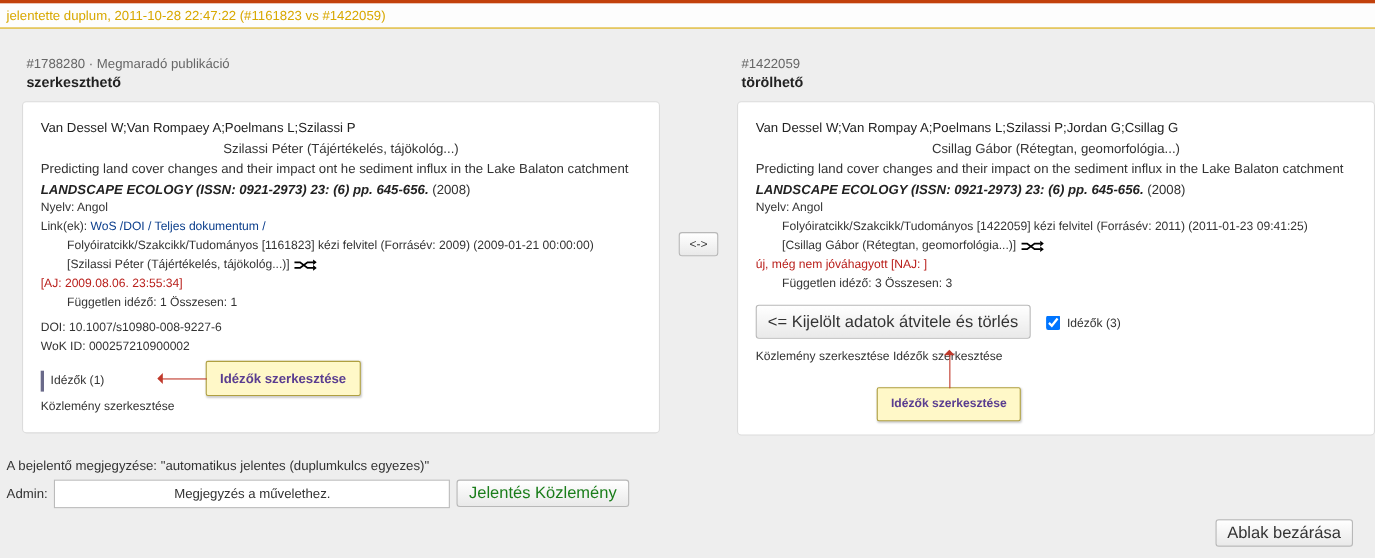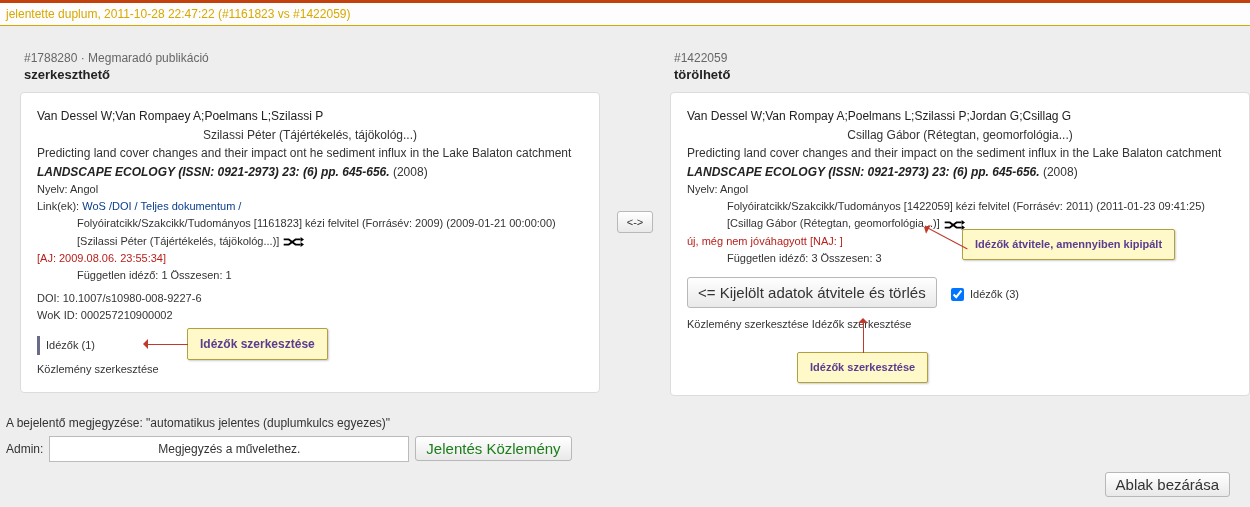--- a/index.html
+++ b/index.html
@@ -31,21 +31,21 @@
     .panel-status { font-weight: bold; font-size: 13px; color: #222; margin-top: 2px; }
     .panel-body {
       background: #fff;
       border: 1px solid #dcdcdc;
       border-radius: 4px;
       padding: 14px 16px;
       line-height: 1.55;
       color: #333;
       position: relative;
     }
-    .indent { margin-left: 40px; }
+    .indent { margin-left: 24px; }
     .authors { color: #222; }
     .editor-line { text-align: center; }
     .journal { font-style: italic; font-weight: bold; color: #222; }
     .small { font-size: 11px; }
     .red { color: #b9201c; }
     .link { color: #0b3e8c; }
     .btn {
       display: inline-block;
       border: 1px solid #b8b8b8;
       background: linear-gradient(#ffffff, #e9e9e9);
@@ -256,24 +256,20 @@
         <span>[Csillag Gábor (Rétegtan, geomorfológia...)]</span>
         <svg class="shuffle" viewBox="0 0 26 14">
           <path d="M2 4 L8 4 L16 10 L22 10"></path>
           <path d="M2 10 L8 10 L16 4 L22 4"></path>
           <polygon points="22,1 26,4 22,7"></polygon>
           <polygon points="22,7 26,10 22,13"></polygon>
         </svg>
       </div>
       <div class="small red" style="position:relative">
         <span>új, még nem jóváhagyott [NAJ: ]</span>
-        <div class="callout" style="left:275px; top:-4px;">
-          <span class="arrow-diag" style="position:absolute;left:0;top:50%"></span>
-          <span>Idézők átvitele, amennyiben kipipált</span>
-        </div>
       </div>
       <div class="small indent">Független idéző: 3 Összesen: 3</div>
       <div style="height:10px"></div>
       <div>
         <span class="btn">&lt;= Kijelölt adatok átvitele és törlés</span>
         &nbsp;
         <input type="checkbox" class="checkbox" checked="" style="">
         <span class="small">Idézők (3)</span>
       </div>
       <div class="small" style="margin-top:8px;position:relative">

